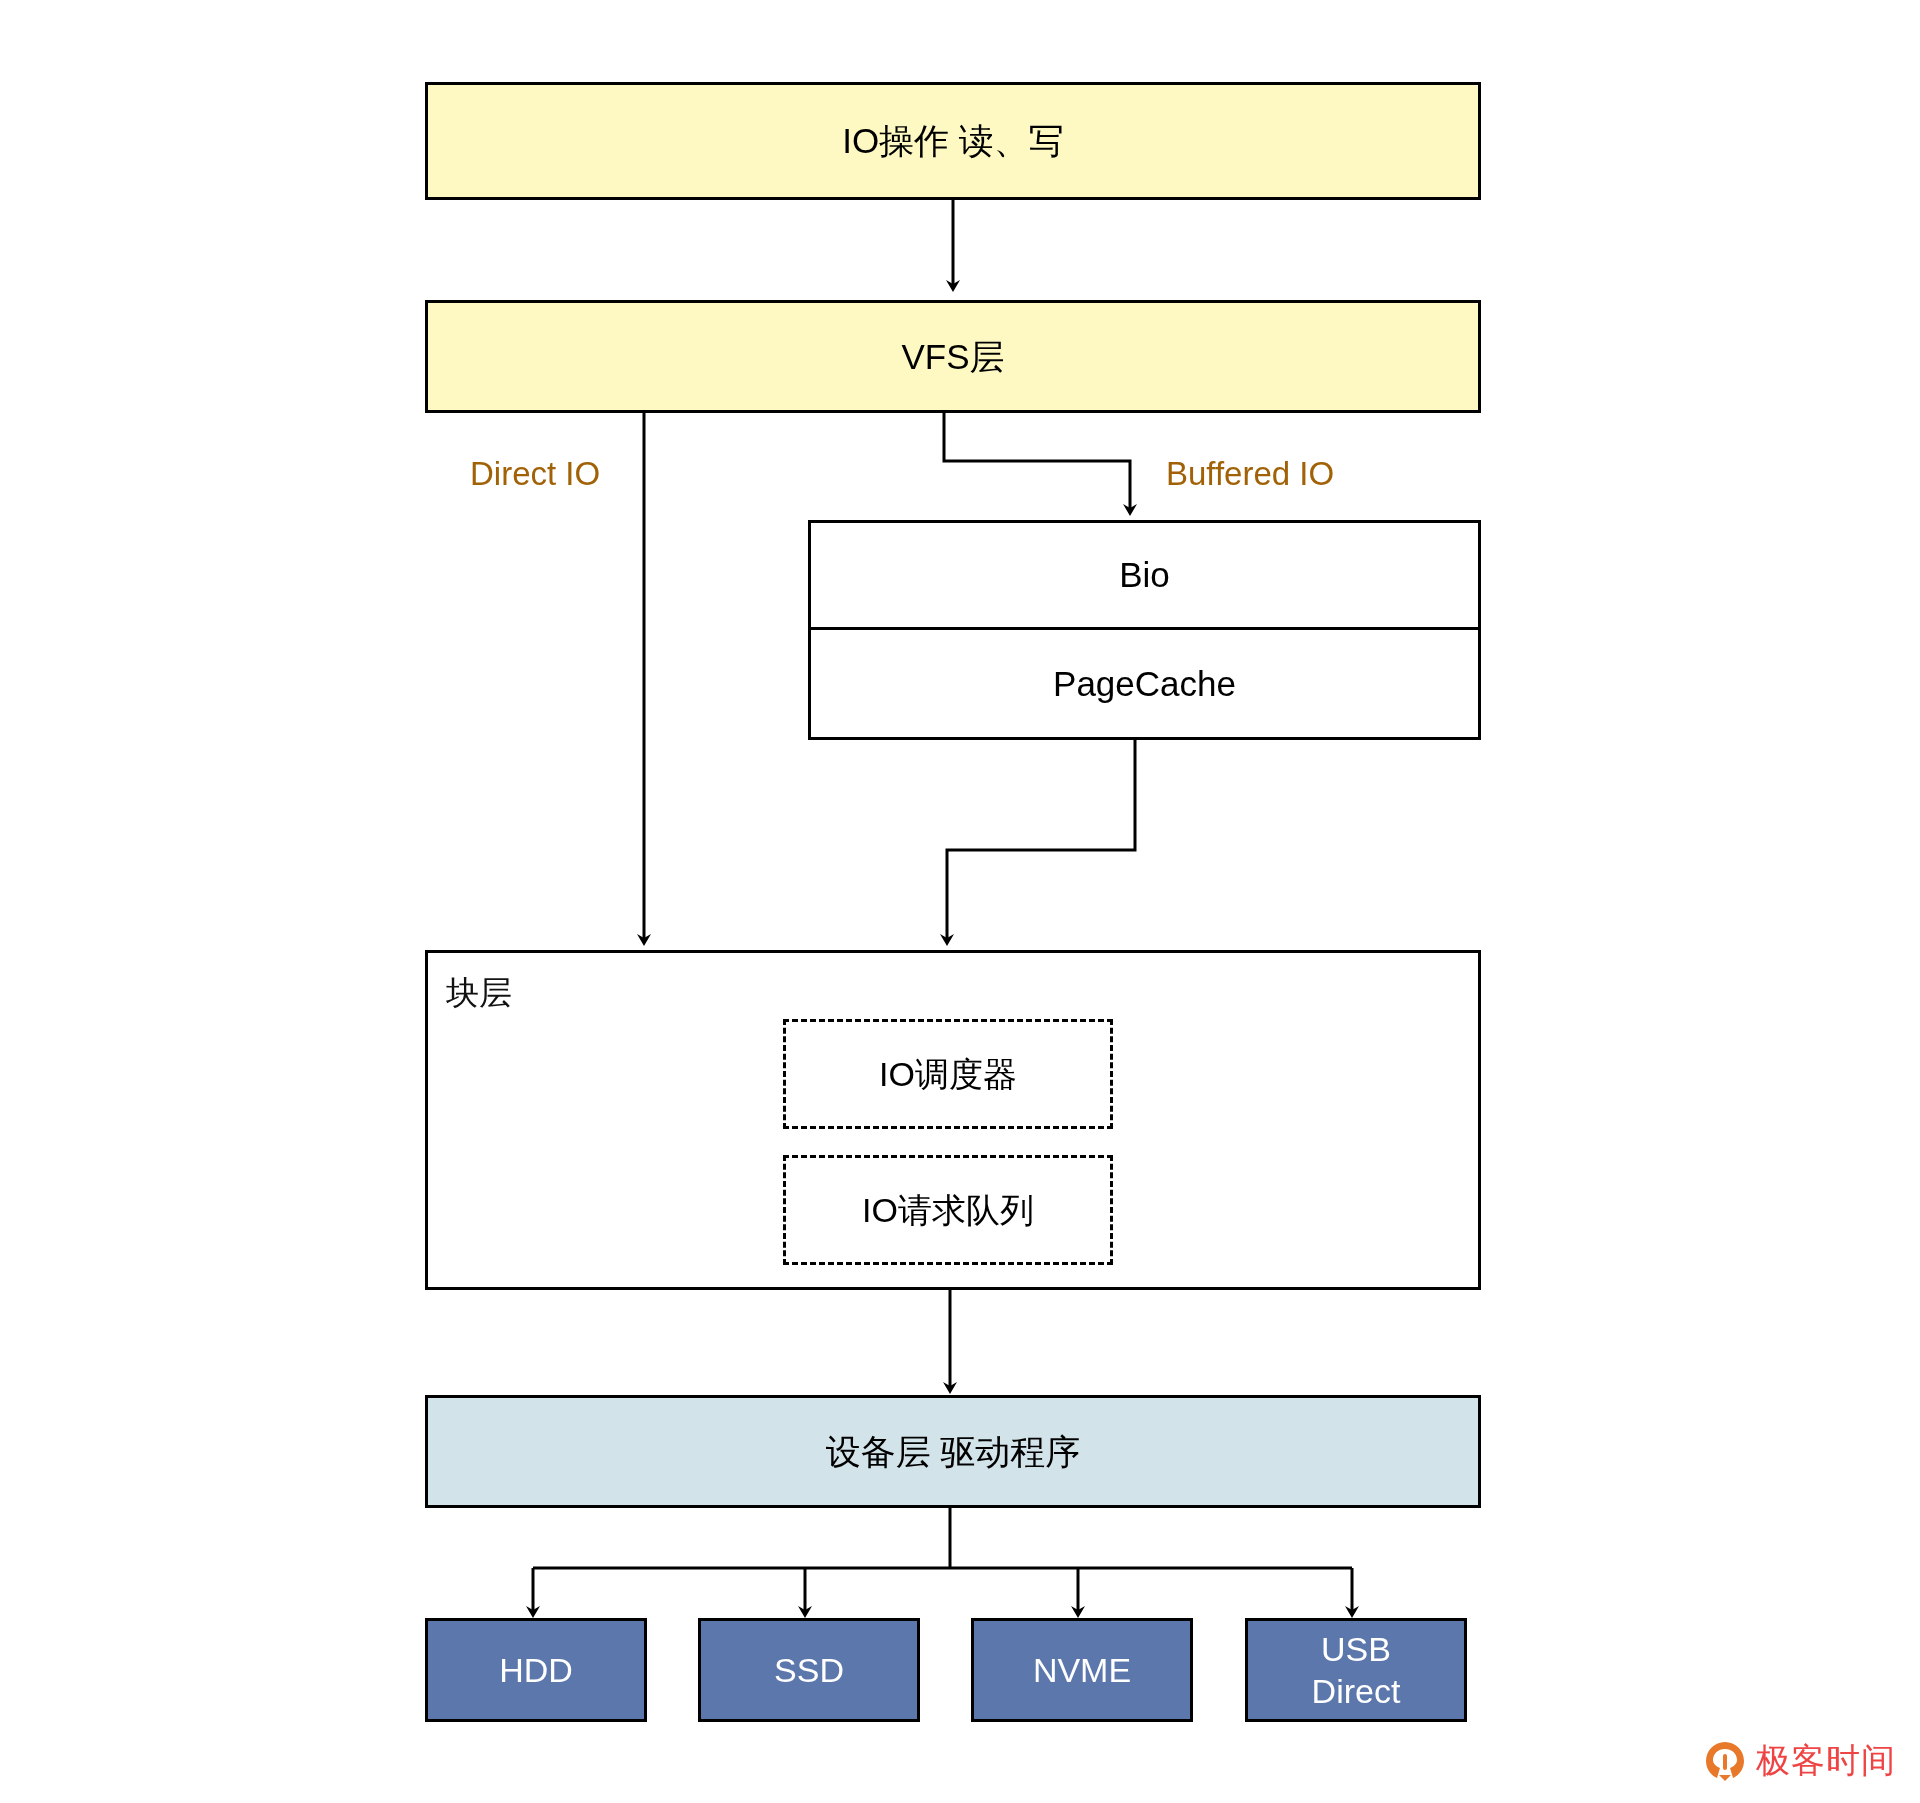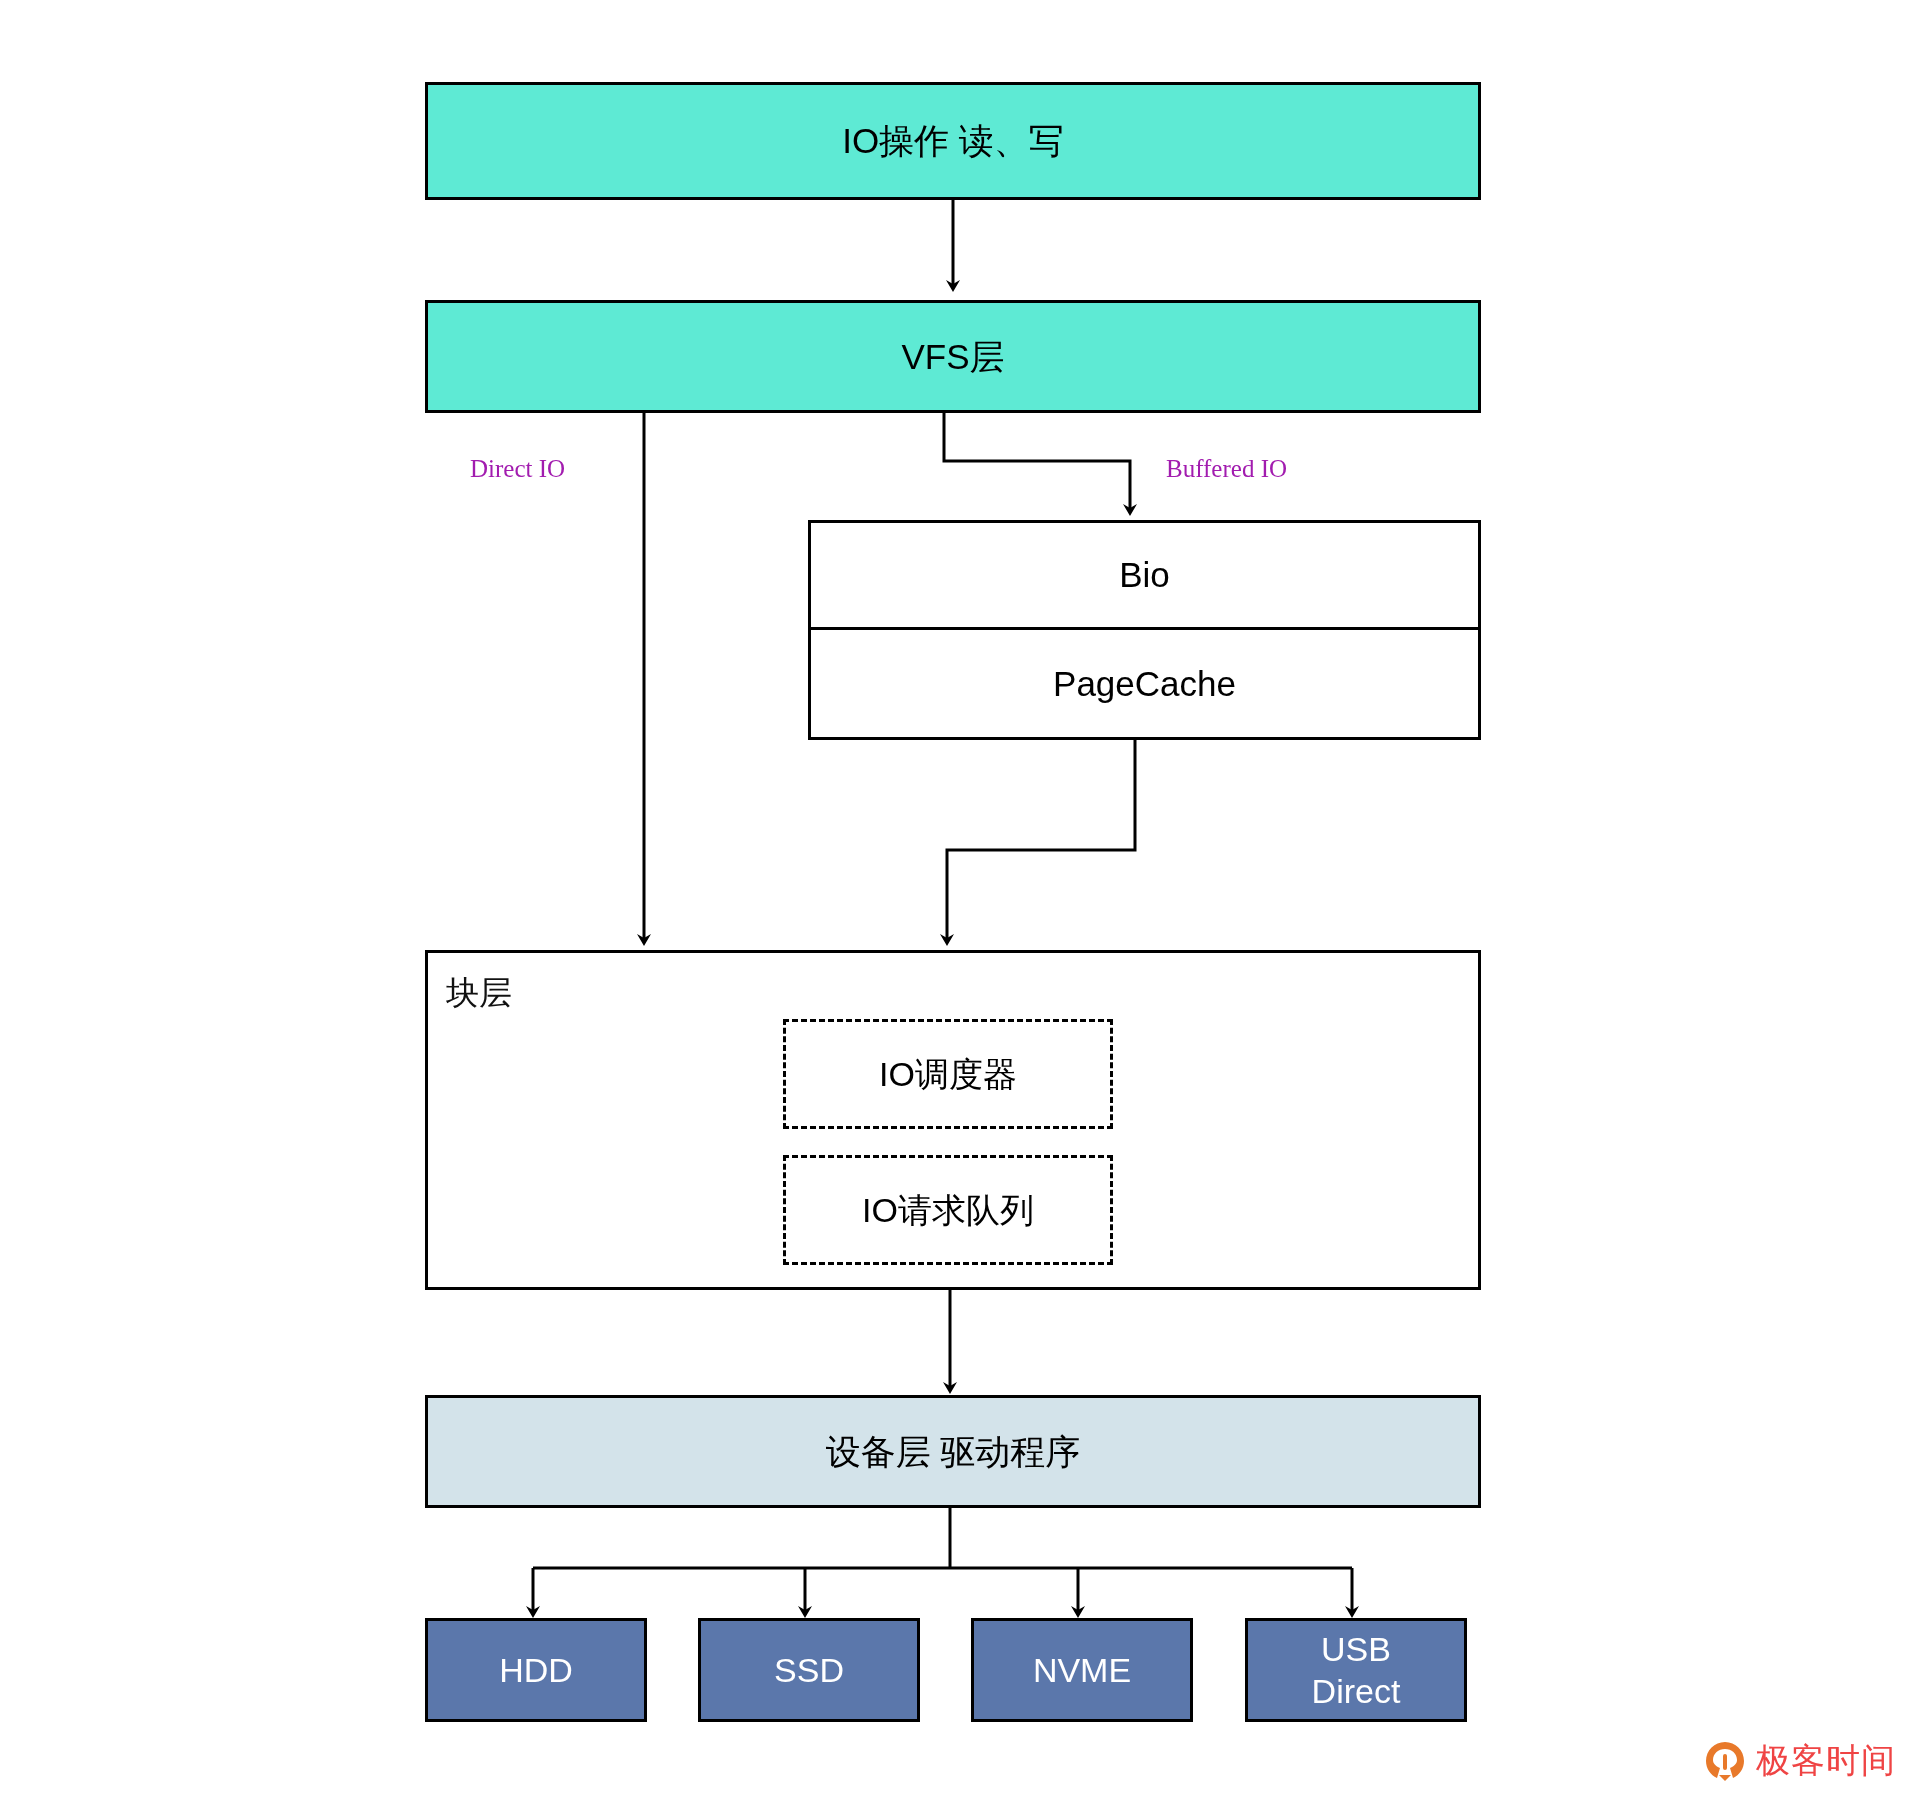--- a/index.html
+++ b/index.html
@@ -37,40 +37,39 @@
     line-height: 1.25;
   }
   .solid {
     border: 3px solid #000000;
   }
   .dashed {
     border: 3px dashed #000000;
     background: transparent;
   }
   .pink {
-    background: #5eead4;
+    background: #fef9c3;
   }
   .lightblue {
     background: #d3e3ea;
   }
   .devblue {
     background: #5b77ab;
     color: #ffffff;
   }
   .plain {
     background: #ffffff;
   }
   .t34 { font-size: 34px; }
   .t35 { font-size: 35px; }
   .edge-label {
     position: absolute;
-    font-size: 25px;
-    color: #a21caf;
+    font-size: 33px;
+    color: #a16207;
     white-space: nowrap;
-    font-family: Liberation Serif, serif;
   }
   .corner-label {
     position: absolute;
     font-size: 33px;
     color: #111111;
     white-space: nowrap;
   }
   
   #block-layer {
     position: absolute;

